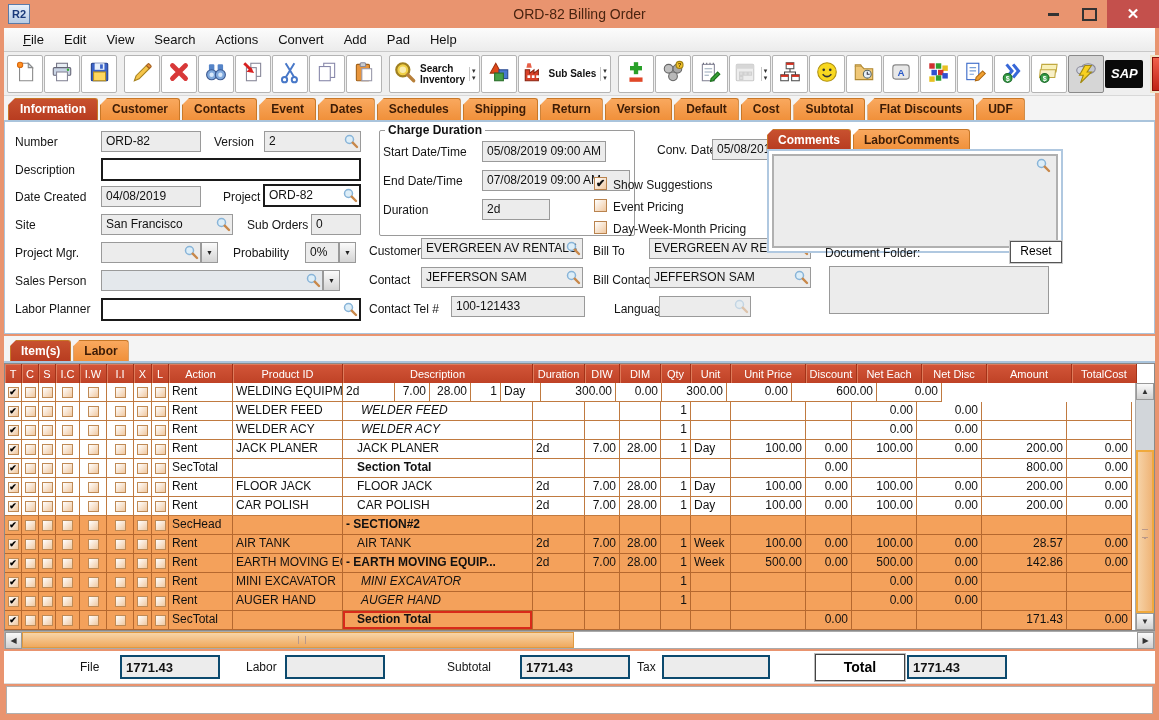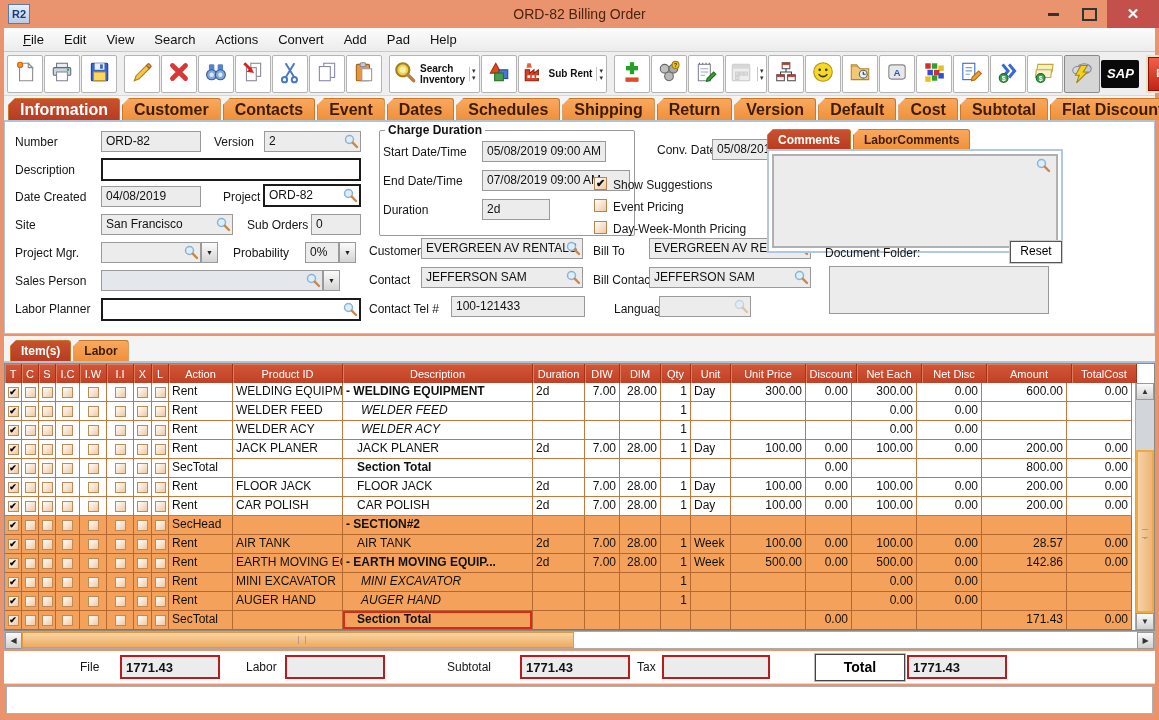--- a/index.html
+++ b/index.html
@@ -24,21 +24,21 @@
   .tbtn.wide{width:auto;padding:0 3px;gap:3px;}
   .tbtn.pressed{background:#d6d6d6;border-color:#8a8a8a;}
   .tbtn.dis svg{opacity:.45;}
   .tlabel{font-size:10px;font-weight:bold;color:#111;line-height:11px;white-space:pre;}
   .ddcol{display:flex;flex-direction:column;font-size:7px;color:#333;line-height:7px;border-left:1px solid #c8c8c8;padding-left:2px;margin-left:1px;}
   .gap{width:5px;flex:none;}
   .sapbtn{margin-left:auto;width:38px;height:28px;background:#0a0a0a;color:#fff;font-weight:bold;font-style:italic;font-size:13px;display:flex;align-items:center;justify-content:center;border-radius:2px;flex:none;}
   .exitbtn{margin-left:8px;margin-right:4px;width:36px;height:32px;background:linear-gradient(#f0604a,#c02414);border:1px solid #8a1008;outline:2px solid #f0e0c0;color:#fff;font-size:10px;font-weight:bold;display:flex;align-items:center;justify-content:center;flex:none;}
   
   .tabrow{position:absolute;top:96px;left:4px;right:4px;height:26px;background:#f4f4f4;display:flex;align-items:flex-end;padding-left:4px;box-sizing:border-box;gap:2px;border-bottom:2px solid #aac4dc;}
-  .tab{height:21px;padding:0 11px;background:linear-gradient(#f9a85e,#f0903a);border:1px solid #c87828;border-bottom:none;color:#3d1c06;font-size:16px;font-weight:bold;line-height:21px;clip-path:polygon(7px 0,100% 0,100% 100%,0 100%,0 7px);border-radius:2px 3px 0 0;white-space:nowrap;}
+  .tab{height:21px;padding:0 11px;background:linear-gradient(#f9a85e,#f0903a);border:1px solid #c87828;border-bottom:none;color:#3d1c06;font-size:12px;font-weight:bold;line-height:21px;clip-path:polygon(7px 0,100% 0,100% 100%,0 100%,0 7px);border-radius:2px 3px 0 0;white-space:nowrap;}
   .tab.sel{background:linear-gradient(#c8512f,#b83c20);color:#fff;}
   
   .infopanel{position:absolute;top:122px;left:4px;right:4px;height:212px;background:#fff;border:1px solid #aac4dc;border-top:none;box-sizing:border-box;}
   .lbl{position:absolute;font-size:12px;color:#151515;white-space:nowrap;}
   .fld{position:absolute;background:#ececec;border:1px solid #9a9a9a;font-size:12px;color:#111;line-height:19px;height:21px;padding:0 4px;box-sizing:border-box;overflow:hidden;white-space:nowrap;}
   .fld.w{background:#fff;border:2px solid #1a1a1a;height:23px;line-height:19px;}
   .fld.lite{background:#e4e8ec;}
   .magw{padding-right:18px;}
   .mag{position:absolute;right:1px;top:2px;width:15px;height:15px;}
   .mag.gray{opacity:.4;}
@@ -74,21 +74,21 @@
   .sbtn{height:17px;background:linear-gradient(#fafafa,#d0d0d0);border:1px solid #999;font-size:8px;color:#333;text-align:center;line-height:16px;box-sizing:border-box;flex:none;}
   .vtrack{flex:1;position:relative;background:#d2d6da;}
   .vthumb{position:absolute;left:0;right:0;top:50px;bottom:0;background:linear-gradient(90deg,#f6d2a6,#efb477);border:2px solid #f0a93c;box-sizing:border-box;}
   .grip{position:absolute;left:4px;right:4px;top:50%;height:7px;margin-top:-3px;border-top:1px solid #b98;border-bottom:1px solid #b98;box-shadow:0 3px 0 -2px #b98;}
   .hscroll{position:absolute;top:631px;left:4px;right:4px;height:18px;background:#f4f4f4;border:1px solid #aaa;box-sizing:border-box;display:flex;}
   .htrack{flex:1;position:relative;background:#fff;}
   .hthumb{position:absolute;top:0;bottom:0;left:0;width:552px;background:linear-gradient(#f8d5a8,#efa95e);border:1px solid #e09a40;box-sizing:border-box;}
   .hgrip{position:absolute;top:3px;bottom:3px;left:50%;width:6px;border-left:1px solid #b98;border-right:1px solid #b98;}
   
   .totals{position:absolute;top:651px;left:4px;right:4px;height:32px;background:#fff;border-bottom:1px solid #ddd;}
-  .tot{font-weight:bold;height:24px;line-height:21px;border:2px solid #b91c1c;font-size:13px;}
+  .tot{font-weight:bold;height:24px;line-height:21px;border:2px solid #0c4a6e;font-size:13px;}
   .totlabelbox{position:absolute;background:#fff;border:1px solid #444;outline:1px solid #bbb;font-size:14px;font-weight:bold;text-align:center;}
   .statusbar{position:absolute;top:686px;left:6px;right:6px;height:26px;background:#fff;border:1px solid #b0b0b0;}
 </style>
 </head>
 <body>
 
 <div class="window">
 
   <div class="titlebar">
     <span class="appicon">R2</span>
@@ -209,21 +209,21 @@
           </svg></span>
       </div>
       <div class="tbtn wide">
         <span><svg width="22" height="22" viewBox="0 0 22 22">
             <path d="M3 19V9h4v3l4-3v3l4-3v10z" fill="#d84028" stroke="#8a2410"></path>
             <path d="M4 7l1-4h3l1 4" fill="#e86048"></path>
             <rect x="5" y="14" width="2.5" height="2.5" fill="#fff"></rect>
             <rect x="9" y="14" width="2.5" height="2.5" fill="#fff"></rect>
             <rect x="13" y="14" width="2.5" height="2.5" fill="#fff"></rect>
           </svg></span>
-        <span class="tlabel">Sub Rent</span>
+        <span class="tlabel">Sub Sales</span>
         <span class="ddcol">▾<br>▾</span>
       </div>
       <span class="gap"></span>
       <div class="tbtn ">
         <span><svg viewBox="0 0 22 22">
             <rect x="9" y="2" width="4" height="11" fill="#28a028"></rect>
             <rect x="5.5" y="5.5" width="11" height="4" fill="#28a028"></rect>
             <rect x="5" y="16" width="12" height="4" fill="#e04828"></rect>
           </svg></span>
       </div>
@@ -515,21 +515,20 @@
             <span class="gcb"></span>
           </div>
           <div class="c cbc" style="width: 18px;">
             <span class="gcb"></span>
           </div>
           <div class="c cbc" style="width: 17px;">
             <span class="gcb"></span>
           </div>
           <div class="c " style="width: 64px;">Rent</div>
           <div class="c " style="width: 110px;">WELDING EQUIPMENT</div>
-          <div class="c desc b" style="width: 190px;">-  WELDING EQUIPMENT</div>
           <div class="c " style="width: 52px;">2d</div>
           <div class="c r" style="width: 35px;">7.00</div>
           <div class="c r" style="width: 41px;">28.00</div>
           <div class="c r" style="width: 30px;">1</div>
           <div class="c " style="width: 40px;">Day</div>
           <div class="c r" style="width: 75px;">300.00</div>
           <div class="c r" style="width: 46px;">0.00</div>
           <div class="c r" style="width: 65px;">300.00</div>
           <div class="c r" style="width: 65px;">0.00</div>
           <div class="c r" style="width: 85px;">600.00</div>

